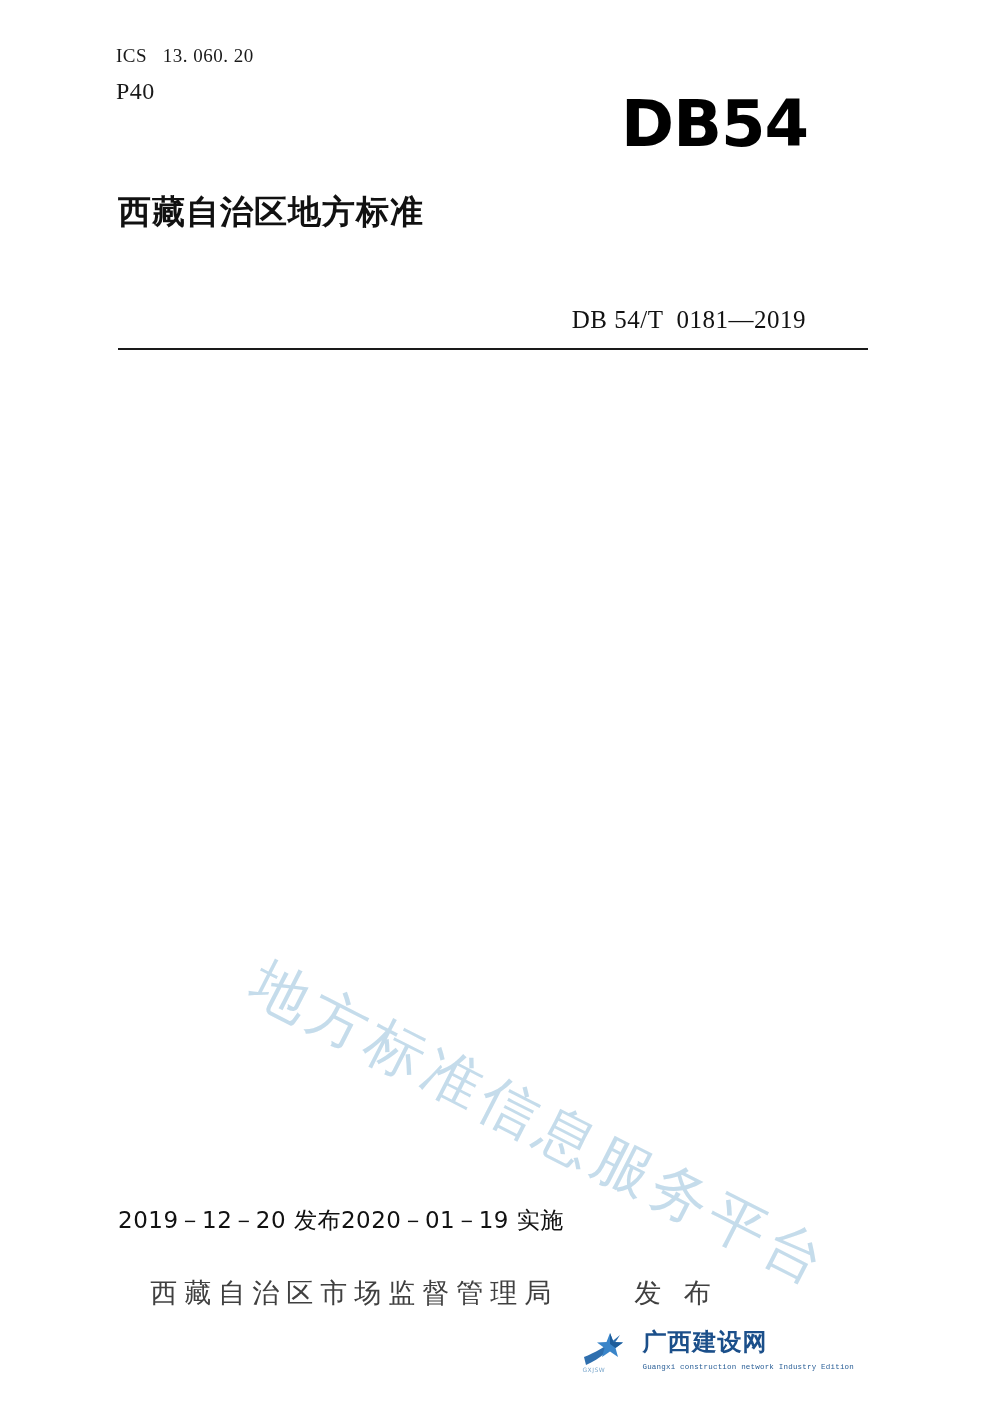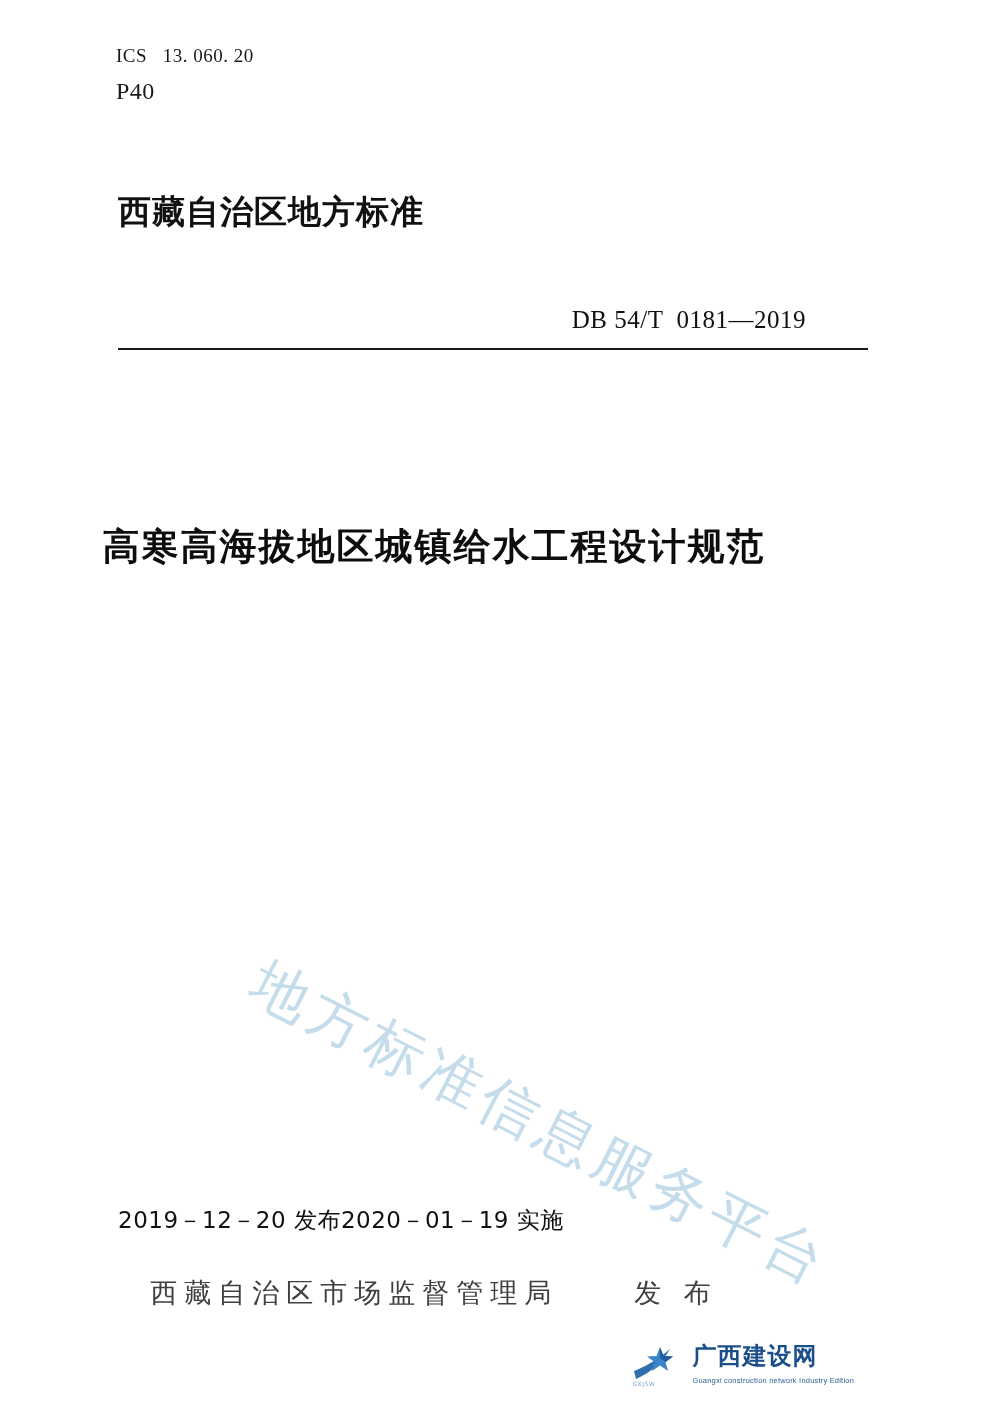--- a/index.html
+++ b/index.html
@@ -153,21 +153,21 @@
   }
   .publisher-verb {
     margin-left: 76px;
     letter-spacing: 7px;
   }
 
   
   .corner-logo {
     position: absolute;
     right: 14px;
-    bottom: 16px;
+    bottom: 30px;
     display: flex;
     align-items: center;
     gap: 8px;
   }
   .corner-logo .star-mark {
     position: relative;
     width: 54px;
     height: 46px;
     flex: 0 0 auto;
   }
@@ -180,21 +180,21 @@
     line-height: 1.1;
   }
   .corner-logo .logo-cn {
     font-family: "DejaVu Sans", sans-serif;
     font-weight: bold;
     font-size: 24px;
     color: #1b4f8a;
     letter-spacing: 1px;
   }
   .corner-logo .logo-en {
-    font-family: Liberation Sans, sans-serif;
+    font-family: Liberation Mono, monospace;
     font-size: 7.5px;
     color: #2a5f97;
     letter-spacing: 0.2px;
     margin-top: 7px;
     white-space: nowrap;
   }
   .corner-logo .mark-sub {
     position: absolute;
     left: 2px;
     bottom: 0px;
@@ -207,28 +207,28 @@
 </head>
 <body>
 
 <div class="page">
 
   <div class="ics-block">
     <div class="ics-line1">ICS   13. 060. 20</div>
     <div class="ics-line2">P40</div>
   </div>
 
+  <div class="db54">DB54</div>
 
   <div class="std-org">西藏自治区地方标准</div>
 
   <div class="std-code">DB 54/T  0181—2019</div>
 
   <div class="rule"></div>
 
-  <div class="doc-title">高寒高海拔地区城镇给水工程设计规范</div>
 
   <div class="watermark">
     <span>地方标准信息服务平台</span>
   </div>
 
   <div class="dates-row">
     <div class="date-cell">2019－12－20 发布</div>
     <div class="date-cell">2020－01－19 实施</div>
   </div>
 

